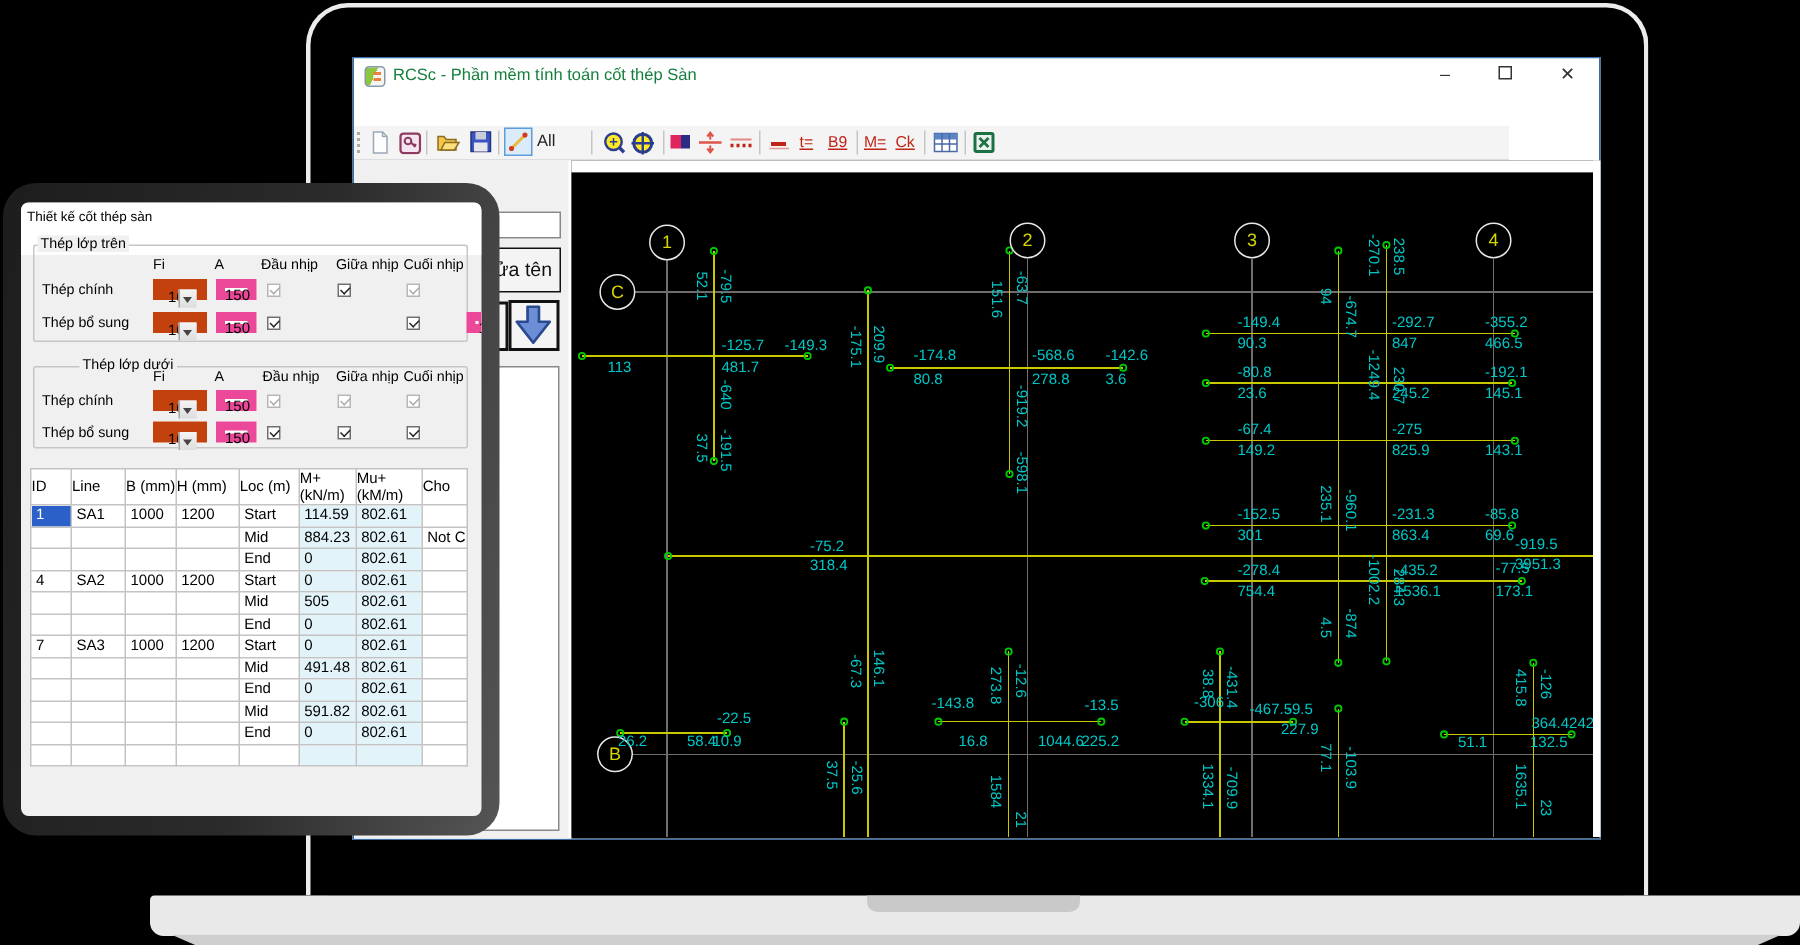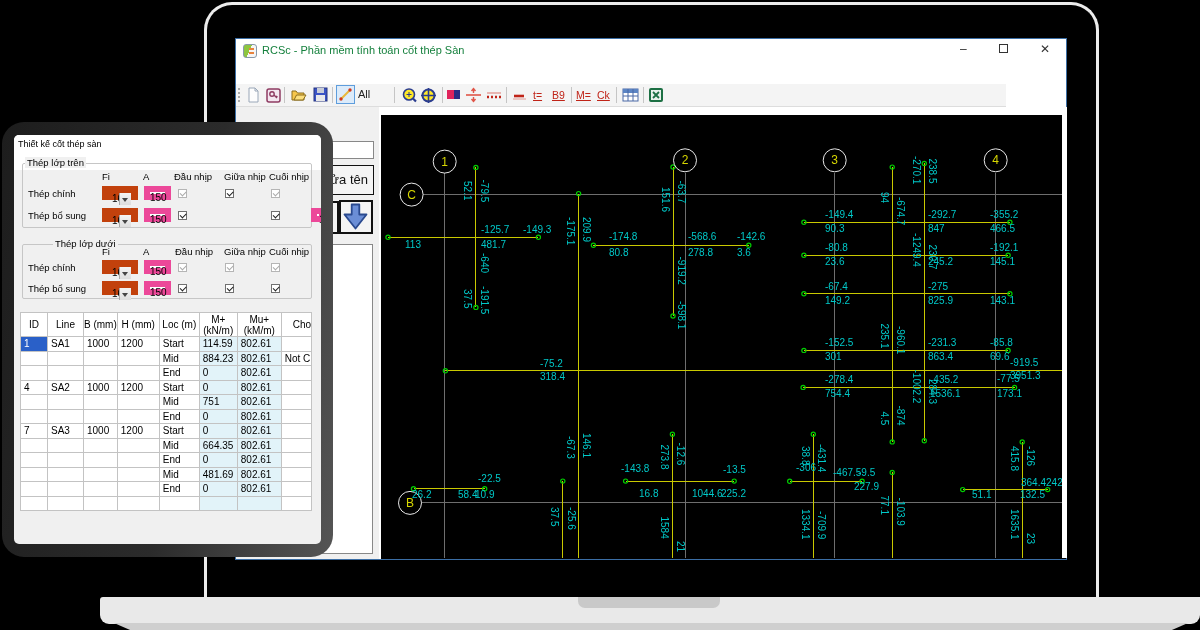--- a/index.html
+++ b/index.html
@@ -69,21 +69,21 @@
 .cb { position:absolute; width:9px; height:9px; background:#fff; border:1px solid #707070; }
 .cb.on:after { content:""; position:absolute; left:1px; top:1px; width:5px; height:2.5px;
   border-left:1.6px solid #222; border-bottom:1.6px solid #222; transform:rotate(-45deg); }
 .cb.gray:after { content:""; position:absolute; left:1px; top:1px; width:5px; height:2.5px;
   border-left:1.6px solid #aaa; border-bottom:1.6px solid #aaa; transform:rotate(-45deg); }
 .cb.gray { border-color:#b5b5b5; }
 #tbl { position:absolute; left:6px; top:177px; border-collapse:collapse; background:#fff;
   font-size:10px; color:#000; table-layout:fixed; }
 #tbl td, #tbl th { border:1px solid #c3c3c3; padding:0 0 0 3px; text-align:left;
   font-weight:normal; height:14.5px; overflow:hidden; white-space:nowrap; }
-#tbl th { height:24px; text-align:center; padding:0;margin-left:28px; }
+#tbl th { height:24px; text-align:left; padding:0;margin-left:28px; }
 #tbl .m { background:#e2f3f9; }
 </style>
 </head>
 <body>
 <div id="screen" class="abs"></div>
 <div id="base" class="abs"></div>
 <div id="notch" class="abs"></div>
 <div id="lip" class="abs"></div>
 
 <div id="win" class="abs">
@@ -230,21 +230,21 @@
     <table id="tbl">
       <tbody>
           <tr>
             <th style="width:27px;">ID</th>
             <th style="width:36px;">Line</th>
             <th style="width:28px;">B (mm)</th>
             <th style="width:42px;">H (mm)</th>
             <th style="width:40px;">Loc (m)</th>
             <th style="width:38px;">M+<br>(kN/m)</th>
             <th style="width:44px;">Mu+<br>(kM/m)</th>
-            <th style="width:30px;padding-left:11px;">Cho</th>
+            <th style="width:30px;">Cho</th>
           </tr>
       <tr>
             <td style="background:#2a60c8;color:#fff;">1</td>
             <td>SA1</td>
             <td>1000</td>
             <td>1200</td>
             <td>Start</td>
             <td class="m">114.59</td>
             <td class="m">802.61</td>
             <td></td>
@@ -278,21 +278,21 @@
             <td class="m">0</td>
             <td class="m">802.61</td>
             <td></td>
           </tr>
       <tr>
             <td></td>
             <td></td>
             <td></td>
             <td></td>
             <td>Mid</td>
-            <td class="m">751</td>
+            <td class="m">505</td>
             <td class="m">802.61</td>
             <td></td>
           </tr>
       <tr>
             <td></td>
             <td></td>
             <td></td>
             <td></td>
             <td>End</td>
             <td class="m">0</td>
@@ -308,41 +308,41 @@
             <td class="m">0</td>
             <td class="m">802.61</td>
             <td></td>
           </tr>
       <tr>
             <td></td>
             <td></td>
             <td></td>
             <td></td>
             <td>Mid</td>
-            <td class="m">664.35</td>
+            <td class="m">491.48</td>
             <td class="m">802.61</td>
             <td></td>
           </tr>
       <tr>
             <td></td>
             <td></td>
             <td></td>
             <td></td>
             <td>End</td>
             <td class="m">0</td>
             <td class="m">802.61</td>
             <td></td>
           </tr>
       <tr>
             <td></td>
             <td></td>
             <td></td>
             <td></td>
             <td>Mid</td>
-            <td class="m">481.69</td>
+            <td class="m">591.82</td>
             <td class="m">802.61</td>
             <td></td>
           </tr>
       <tr>
             <td></td>
             <td></td>
             <td></td>
             <td></td>
             <td>End</td>
             <td class="m">0</td>

